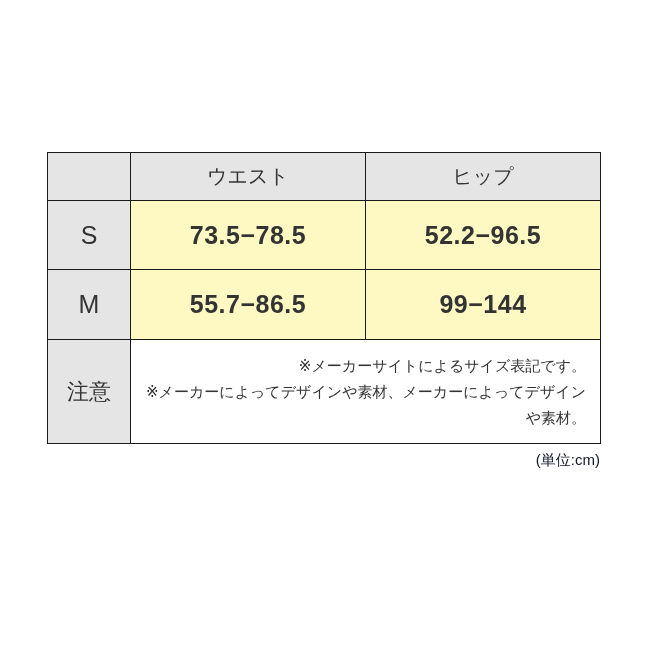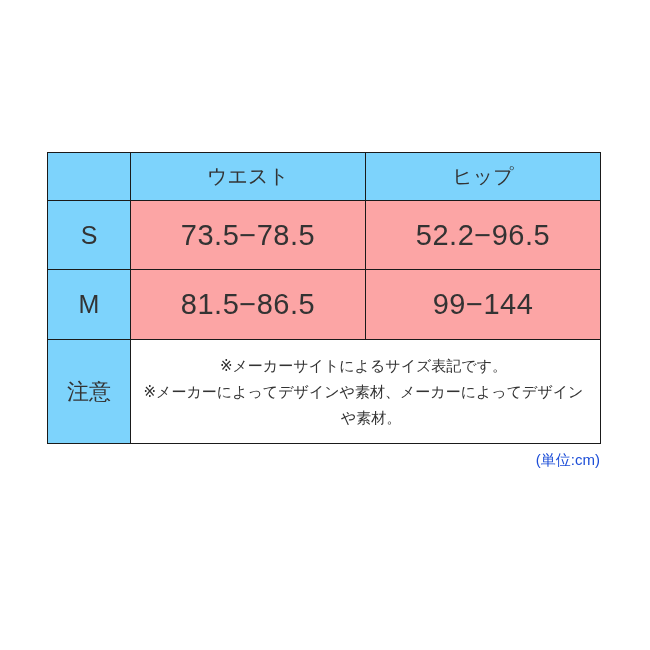--- a/index.html
+++ b/index.html
@@ -29,64 +29,65 @@
   }
   .size-table th,
   .size-table td {
     border: 1px solid #1a1a1a;
     font-weight: normal;
     text-align: center;
     vertical-align: middle;
     padding: 0;
   }
   .shade {
-    background: #7dd3fc;
+    background: #e5e5e5;
   }
   tr.head-row th {
     height: 47px;
     font-size: 20px;
   }
   tr.size-row {
     height: 69px;
   }
   tr.size-row th {
     font-size: 25px;
   }
   tr.size-row td {
-    font-size: 29px;
+    font-size: 25px;
     letter-spacing: 0.5px;
-    background: #fca5a5;
+    background: #fef9c3;
+    font-weight: bold;
   }
   tr.note-row {
     height: 104px;
   }
   tr.note-row th {
     font-size: 22px;
     margin-left: 28px;
   }
   td.note-cell {
-    text-align: center;
+    text-align: right;
     background: #ffffff;
     padding: 10px 14px 10px 10px;
   }
   .note-cell p {
     margin: 0;
     font-size: 15px;
     line-height: 26px;
     padding-left: 1em;
     text-indent: -1em;
   }
   .unit-label {
     position: absolute;
     left: 47px;
     top: 451px;
     width: 553px;
     text-align: right;
     font-size: 15px;
-    color: #1d4ed8;
+    color: #0f172a;
   }
 </style>
 </head>
 <body>
 
 <div class="table-wrap">
   <table class="size-table">
     <colgroup>
       <col style="width:83px">
       <col style="width:235px">
@@ -98,21 +99,21 @@
         <th class="shade">ウエスト</th>
         <th class="shade">ヒップ</th>
       </tr>
       <tr class="size-row">
         <th class="shade">S</th>
         <td>73.5−78.5</td>
         <td>52.2−96.5</td>
       </tr>
       <tr class="size-row" style="height:70px">
         <th class="shade">M</th>
-        <td>81.5−86.5</td>
+        <td>55.7−86.5</td>
         <td>99−144</td>
       </tr>
       <tr class="note-row">
         <th class="shade">注意</th>
         <td class="note-cell" colspan="2">
           <p>※メーカーサイトによるサイズ表記です。</p>
           <p>※メーカーによってデザインや素材、メーカーによってデザインや素材。</p>
         </td>
       </tr>
     </tbody>

